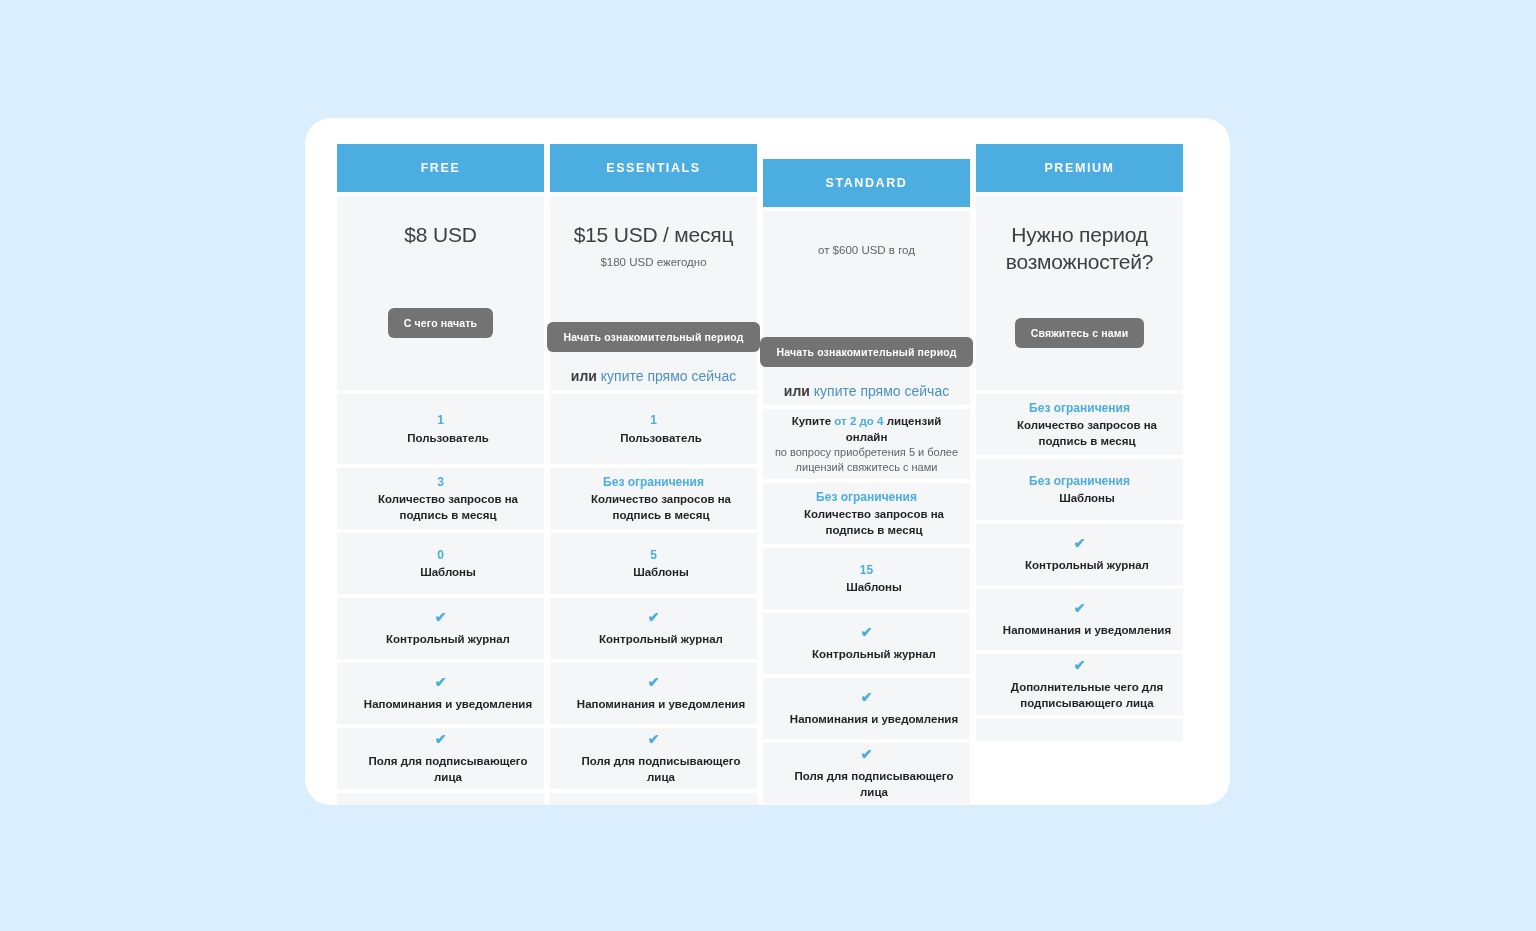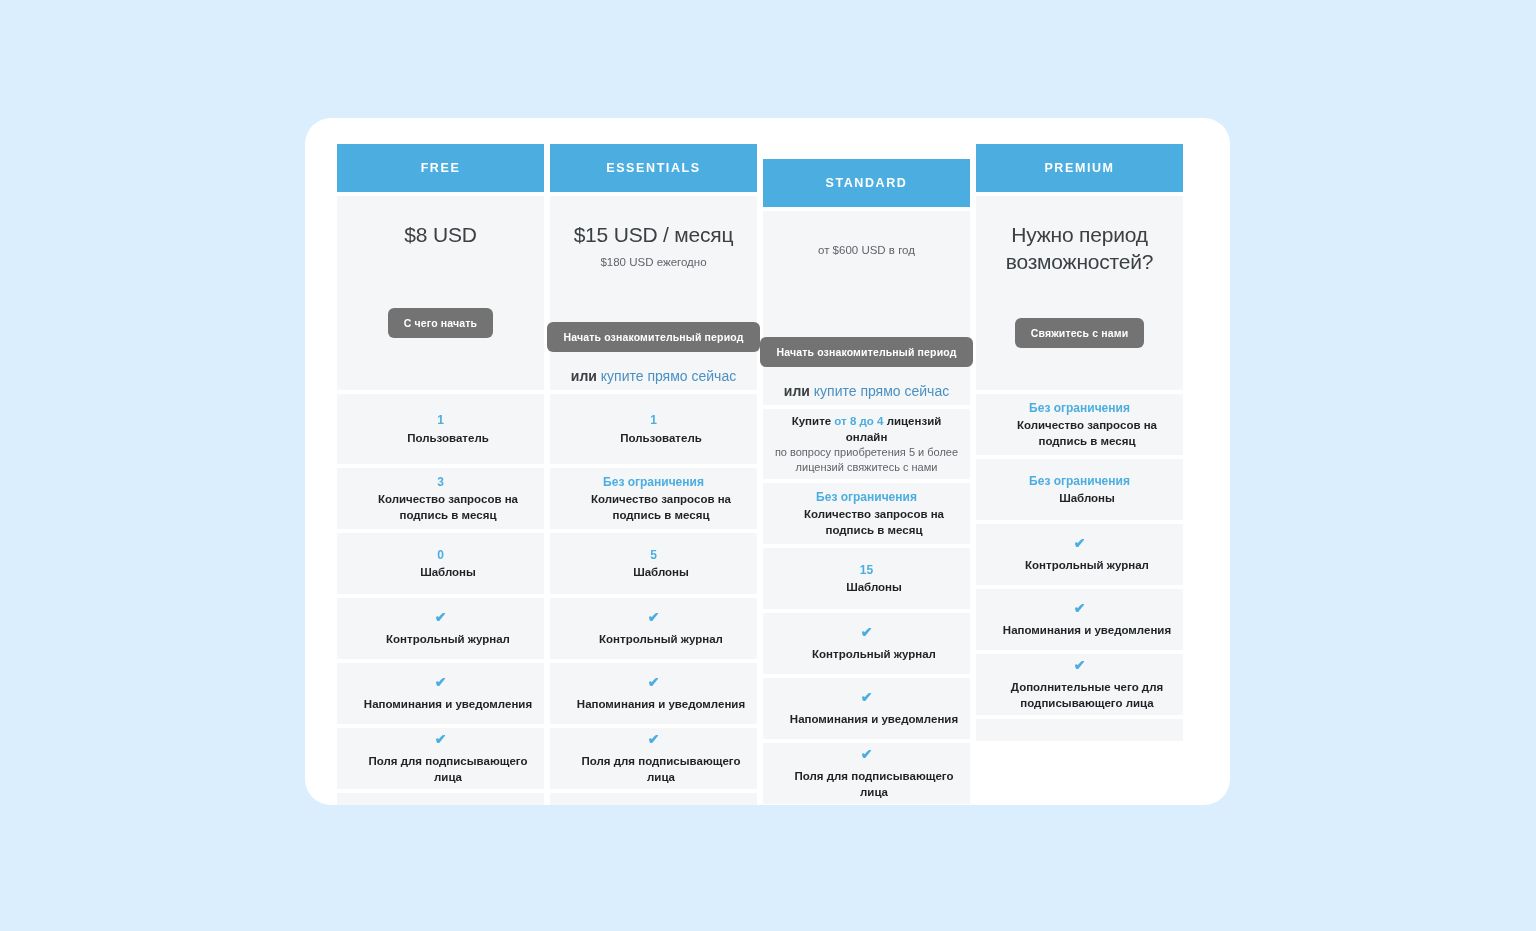--- a/index.html
+++ b/index.html
@@ -262,21 +262,21 @@
             <span>STANDARD</span>
           </div>
           <div class="price-box standard">
             <div class="price-sub">от $600 USD в год</div>
             <div class="cta-wrap">
               <button class="cta-btn">Начать ознакомительный период</button>
               <div class="cta-note"><span>или </span><a>купите прямо сейчас</a></div>
             </div>
           </div>
           <div class="feat h-tall">
-            <div class="feat-rich"><span>Купите </span><em>от 8 до 4</em><span> лицензий онлайн</span></div>
+            <div class="feat-rich"><span>Купите </span><em>от 2 до 4</em><span> лицензий онлайн</span></div>
             <div class="feat-note">по вопросу приобретения 5 и более лицензий свяжитесь с нами</div>
           </div>
           <div class="feat h-req">
             <div class="feat-value">Без ограничения</div>
             <div class="feat-label">Количество запросов на подпись в месяц</div>
           </div>
           <div class="feat h-tpl">
             <div class="feat-value">15</div>
             <div class="feat-label">Шаблоны</div>
           </div>

